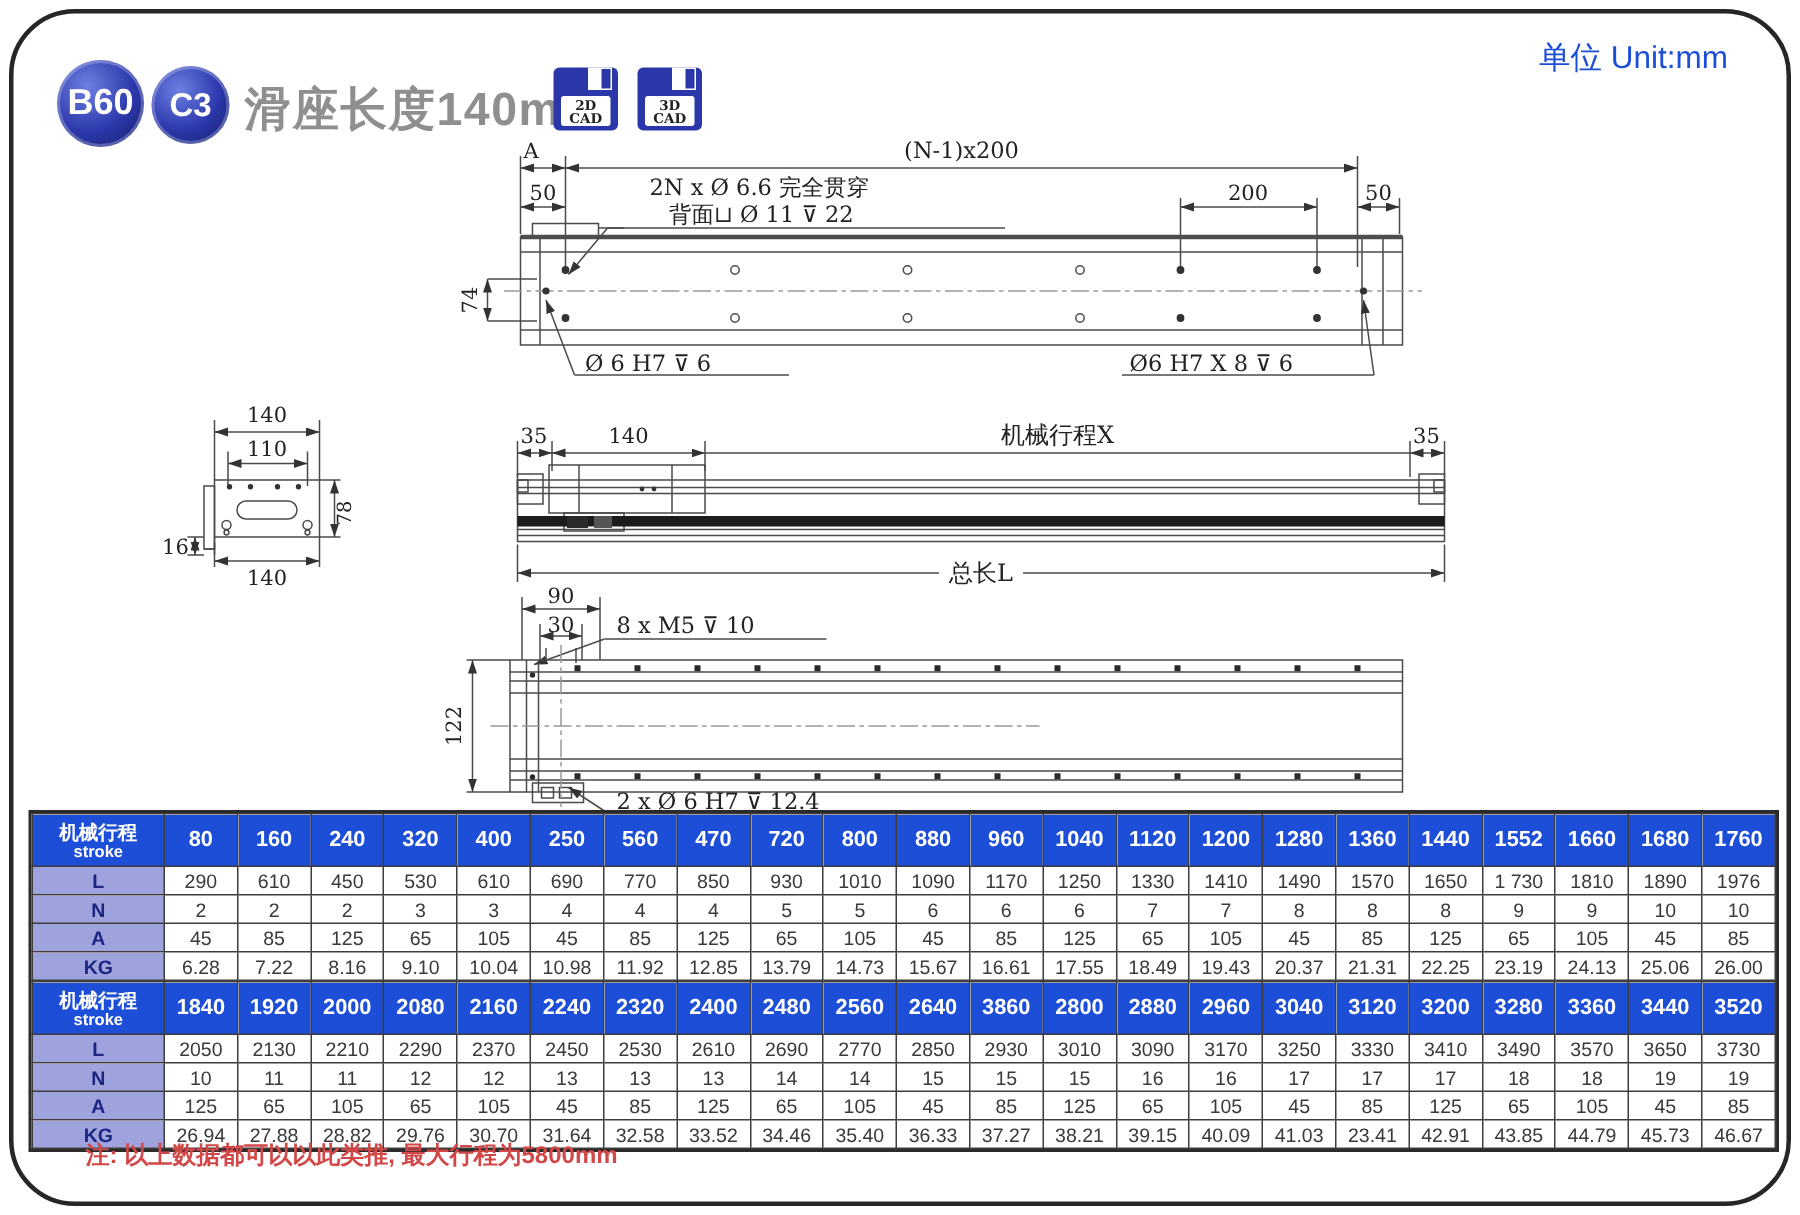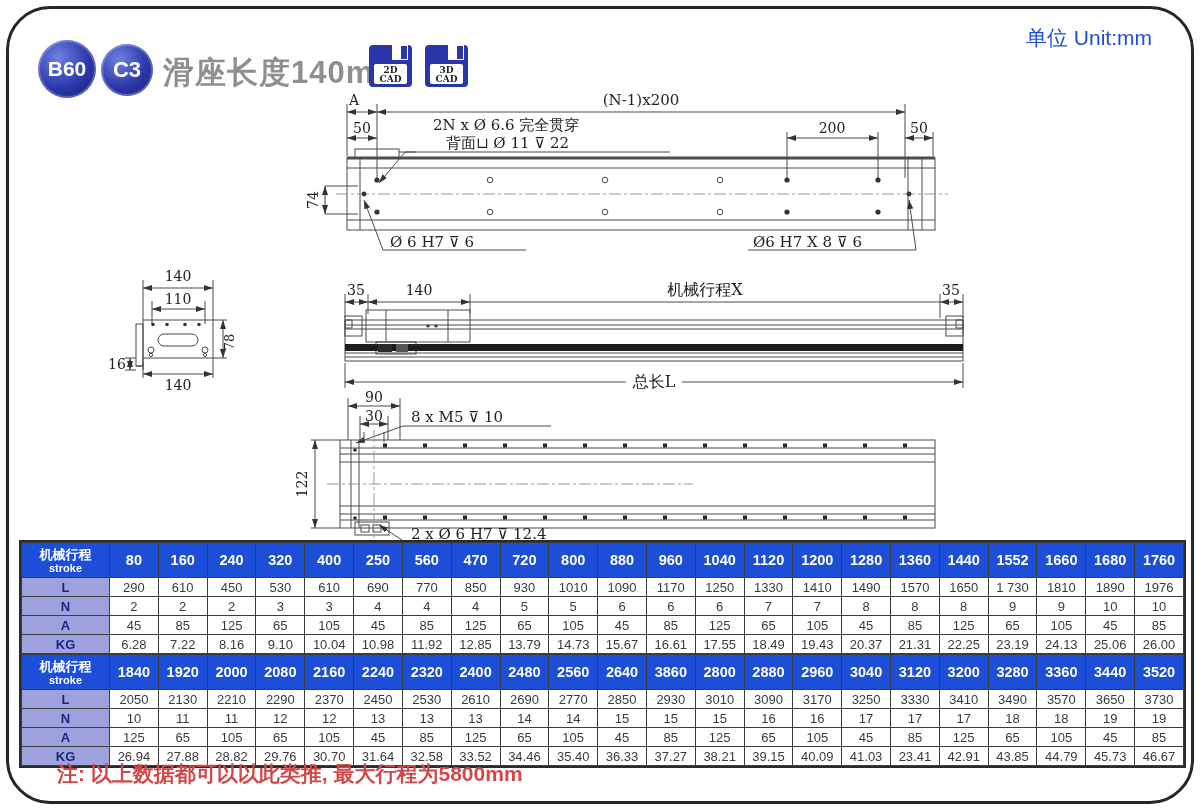--- a/index.html
+++ b/index.html
@@ -6,29 +6,29 @@
   .page{position:relative;width:1200px;height:810px;background:#fff;overflow:hidden;
         font-family:"Liberation Sans",sans-serif;}
   .frame{position:absolute;left:6px;top:6px;right:6px;bottom:6px;
          border:3px solid #262626;border-radius:44px;pointer-events:none;}
 
   
   .badge{position:absolute;border-radius:50%;display:flex;align-items:center;justify-content:center;
          color:#fff;font-weight:bold;
          background:radial-gradient(circle at 35% 30%, #6d80e2 0%, #2c38ab 55%, #141b69 100%);
          box-shadow:inset 0 0 0 2px rgba(255,255,255,.25);}
-  .badge.b1{left:38px;top:40px;width:58px;height:58px;font-size:21px;}
+  .badge.b1{left:38px;top:40px;width:58px;height:58px;font-size:24px;}
   .badge.b2{left:101px;top:44px;width:52px;height:52px;font-size:22px;}
   .title{position:absolute;left:163px;top:52px;font-size:31px;color:#8f8f8f;letter-spacing:1px;font-weight:600;}
   .unit{position:absolute;right:48px;top:24px;font-size:21px;color:#1d4ed8;}
   .cadicon{position:absolute;top:44px;width:45px;height:44px;cursor:pointer;}
   .cadicon.i2d{left:368px;} .cadicon.i3d{left:424px;}
 
   
-  .note{position:absolute;left:57px;top:760px;font-size:21px;color:#d24848;font-weight:bold;}
+  .note{position:absolute;left:57px;top:760px;font-size:16px;color:#d24848;font-weight:bold;}
 
   
   #stroke-table{position:absolute;left:19px;top:540px;width:1163px;border:2px solid #2b2b2b;background:#fff;}
   #stroke-table table{border-collapse:collapse;table-layout:fixed;width:100%;}
   #stroke-table th,#stroke-table td{border:1px solid #3d3d3d;text-align:center;padding:0;
       white-space:nowrap;overflow:hidden;}
   #stroke-table th{background:#1d4ed8;color:#fff;font-size:14.5px;font-weight:bold;height:34px;}
   #stroke-table .ch1{font-size:13px;line-height:15px;font-weight:bold;}
   #stroke-table .ch2{font-size:11px;line-height:12px;font-weight:bold;}
   #stroke-table td.rowlabel{background:#9ea3dd;color:#1c2680;font-weight:bold;font-size:13px;height:18px;}

